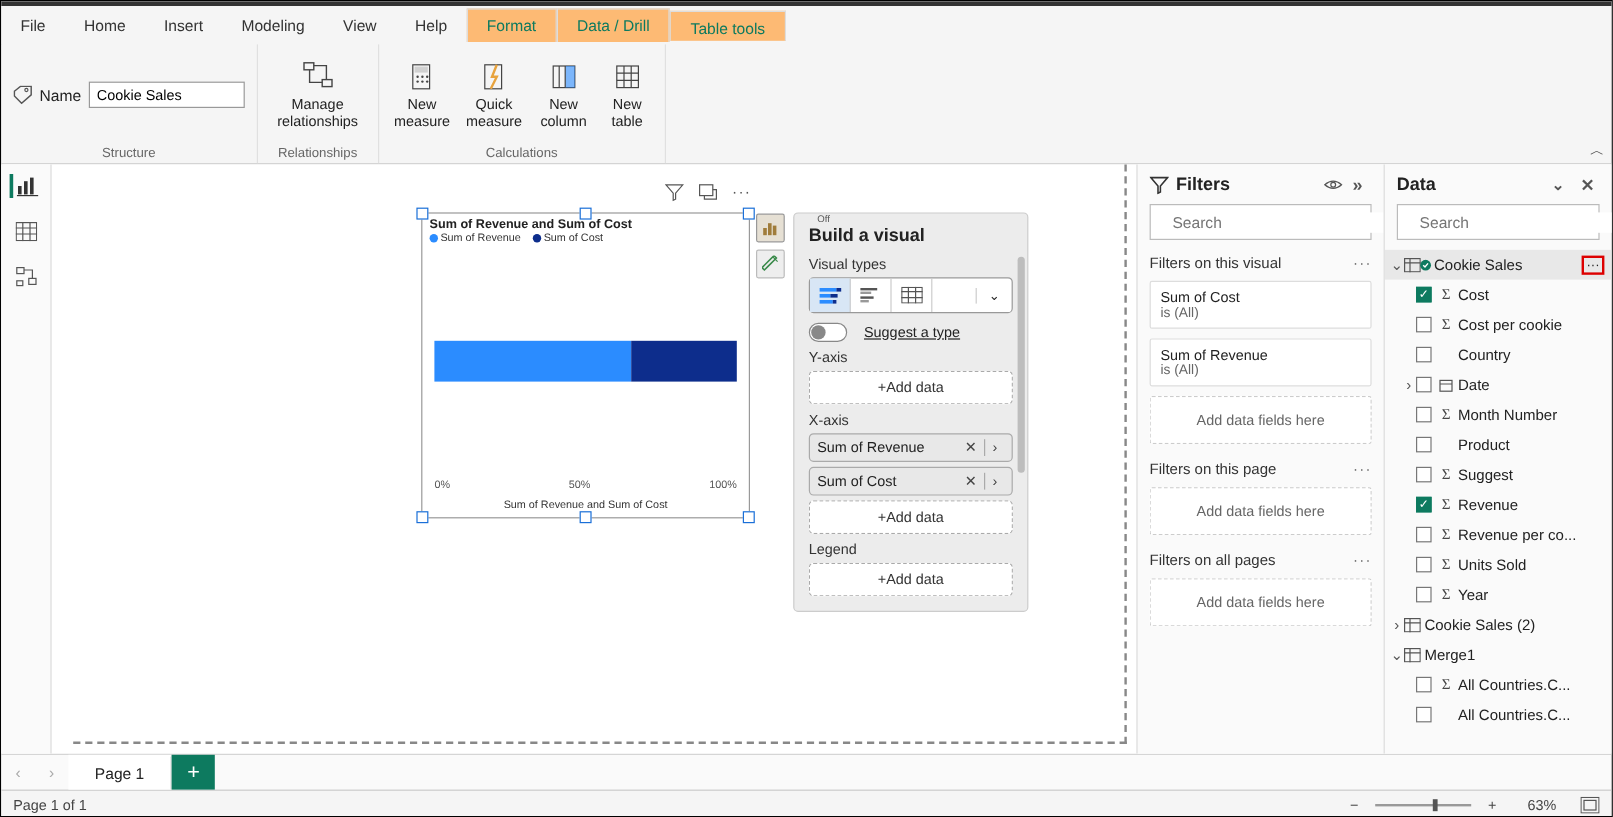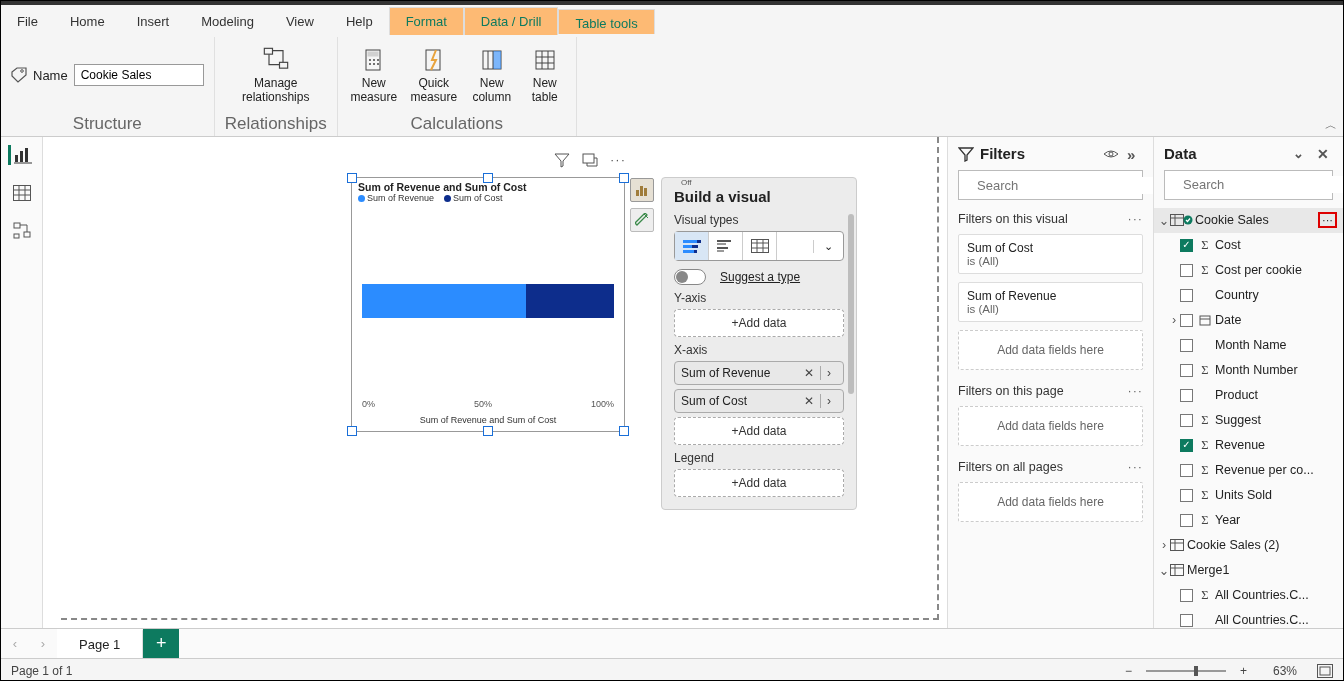--- a/index.html
+++ b/index.html
@@ -8,21 +8,21 @@
   
   .ribbon-tabs { display:flex; align-items:center; height:32px; background:#f5f5f5; border-bottom:0; }
   .ribbon-tab { padding:6px 16px; color:#333; cursor:pointer; }
   .ribbon-tab.accent { color:#0d7a5f; }
   .ribbon-tab.active { border-bottom:3px solid #0d7a5f; color:#0d7a5f; font-weight:400; padding-bottom:3px; }
   .ribbon-tab.context { border:1px solid #ddd; border-bottom:none; background:#fdba74; }
   
   .ribbon { display:flex; align-items:stretch; background:#f5f5f5; border-bottom:1px solid #ccc; height:100px; position:relative; }
   .ribbon-group { display:flex; flex-direction:column; align-items:center; padding:4px 10px 2px 10px; border-right:1px solid #e0e0e0; }
   .ribbon-group-body { flex:1; display:flex; align-items:center; gap:8px; }
-  .ribbon-group-label { font-size:17px; color:#666; margin-top:5px; }
+  .ribbon-group-label { font-size:11px; color:#666; margin-top:5px; }
   .big-btn { display:flex; flex-direction:column; align-items:center; justify-content:flex-start; width:64px; text-align:center; font-size:12px; cursor:pointer; }
   .big-btn .ico { width:28px; height:28px; margin-bottom:2px; display:flex; align-items:center; justify-content:center; }
   .name-row { display:flex; align-items:center; gap:6px;justify-content:center; }
   .name-row input { width:130px; height:22px; border:1px solid #999; padding:0 6px; font-size:12px; }
   .tag-ico { width:16px; height:16px; }
   .ribbon-collapse { position:absolute; right:6px; bottom:2px; font-size:12px; cursor:pointer; color:#555; }
 
   
   .main { display:flex; height:calc(681px - 4px - 32px - 100px - 30px - 24px); background:#fff; position:relative; }
   .left-rail { width:42px; border-right:1px solid #ddd; display:flex; flex-direction:column; align-items:center; padding-top:8px; gap:18px; background:#fafafa; }
@@ -464,25 +464,20 @@
           <span class="arrow">›</span>
           <span class="chk"></span>
           <svg width="12" height="12" viewBox="0 0 12 12" style="margin-right:4px;">
             <rect x="1" y="2" width="10" height="9" fill="none" stroke="#555"></rect>
             <line x1="1" y1="5" x2="11" y2="5" stroke="#555"></line>
           </svg>
           <span class="label">Date</span>
         </div>
       <div class="tree-row tree-indent1">
           <span class="chk"></span>
-          <span class="blank-sigma"></span>
-          <span class="label">Month Name</span>
-        </div>
-      <div class="tree-row tree-indent1">
-          <span class="chk"></span>
           <span class="sigma">Σ</span>
           <span class="label">Month Number</span>
         </div>
       <div class="tree-row tree-indent1">
           <span class="chk"></span>
           <span class="blank-sigma"></span>
           <span class="label">Product</span>
         </div>
       <div class="tree-row tree-indent1">
           <span class="chk"></span>

